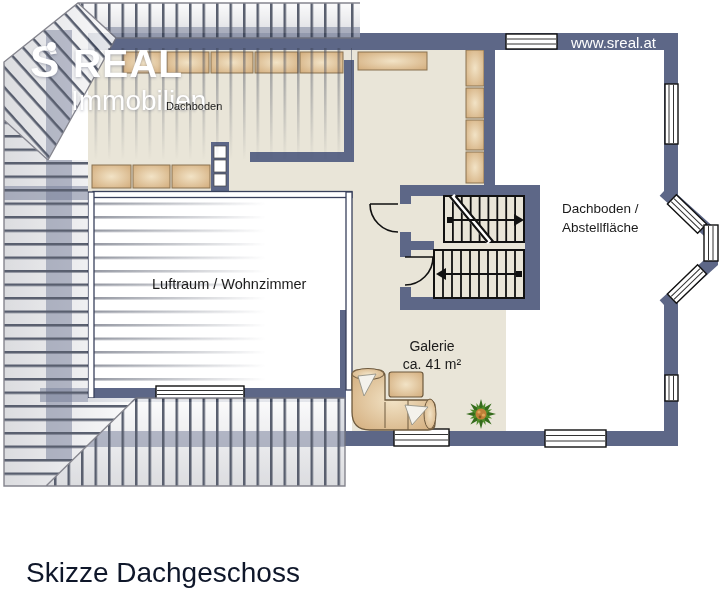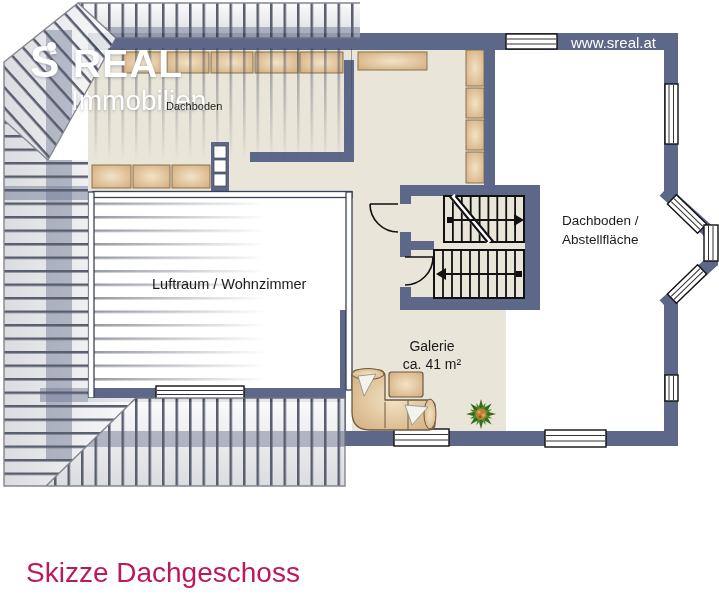--- a/index.html
+++ b/index.html
@@ -2,24 +2,24 @@
 <html style="--wall: #5d6787; --wallDark: #39415c; --floor: #e9e5d8; --hatch: #3f4658; --cabinet_light: #f2e3c6; --cabinet_dark: #d0a876; --cabinet_border: #8a7350; --sofa_line: #6e5a3e; --stair: #111111; --text: #1b1b1b; --logo: #ffffff; --plant_green: #4c8a28; --plant_dark: #356b1c; --plant_center: #c08038; --roof_light: #fbfbfc; --roof_dark: #d6d7db; --outline: #73737d;"><head>
 <meta charset="utf-8">
 <style>
   html,body{margin:0;padding:0;background:#fff;}
   .stage{position:relative;width:719px;height:600px;background:#fff;overflow:hidden;
          font-family:"Liberation Sans", sans-serif;}
   .stage svg{position:absolute;left:0;top:0;}
   .lbl{position:absolute;color:var(--text);white-space:nowrap;}
   #lbl-dachboden{left:166px;top:100px;font-size:11px;}
   #lbl-luftraum{left:152px;top:276px;font-size:14.5px;}
-  #lbl-abstell{left:562px;top:199px;font-size:13.5px;line-height:19px;margin-top:12px;}
+  #lbl-abstell{left:562px;top:199px;font-size:13.5px;line-height:19px;}
   #lbl-galerie{left:386px;top:326px;width:92px;text-align:center;font-size:14px;line-height:18px;margin-top:11px;}
   #lbl-url{left:571px;top:34px;font-size:15px;color:var(--logo);}
-  #caption{left:26px;top:557px;font-size:28px;color:#be185d;}
+  #caption{left:26px;top:557px;font-size:28px;color:#0f172a;}
   .logo{position:absolute;left:0;top:0;color:var(--logo);
         text-shadow:0 1px 3px rgba(90,95,115,.45);}
   .logo-s{position:absolute;left:30px;top:40px;font-size:44px;font-weight:bold;line-height:1;}
   .logo-dot{position:absolute;left:47px;top:42px;width:9px;height:9px;border-radius:50%;
             background:var(--logo);box-shadow:0 1px 2px rgba(90,95,115,.45);}
   .logo-real{position:absolute;left:73px;top:44px;font-size:39px;font-weight:bold;
              letter-spacing:1px;line-height:1;}
   .logo-sub{position:absolute;left:71px;top:87px;font-size:28px;line-height:1;text-align:right;}
 </style>
 </head>

